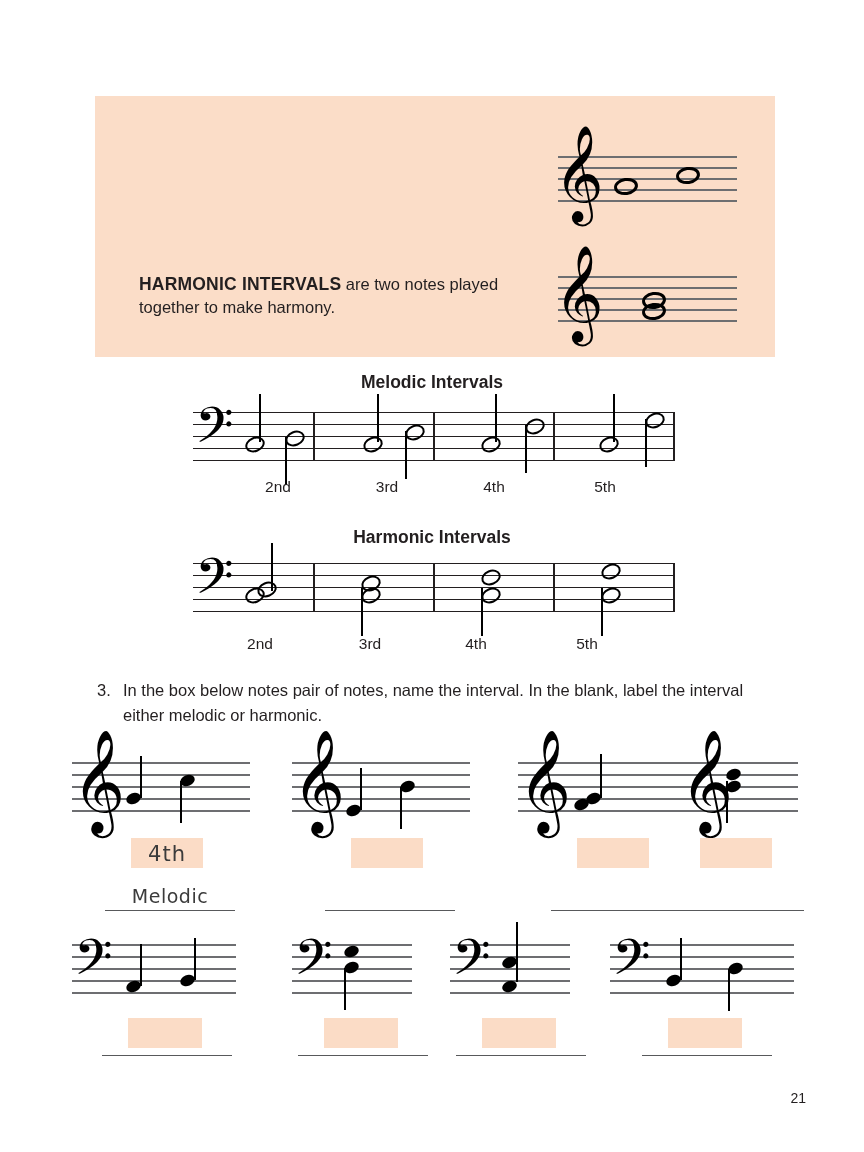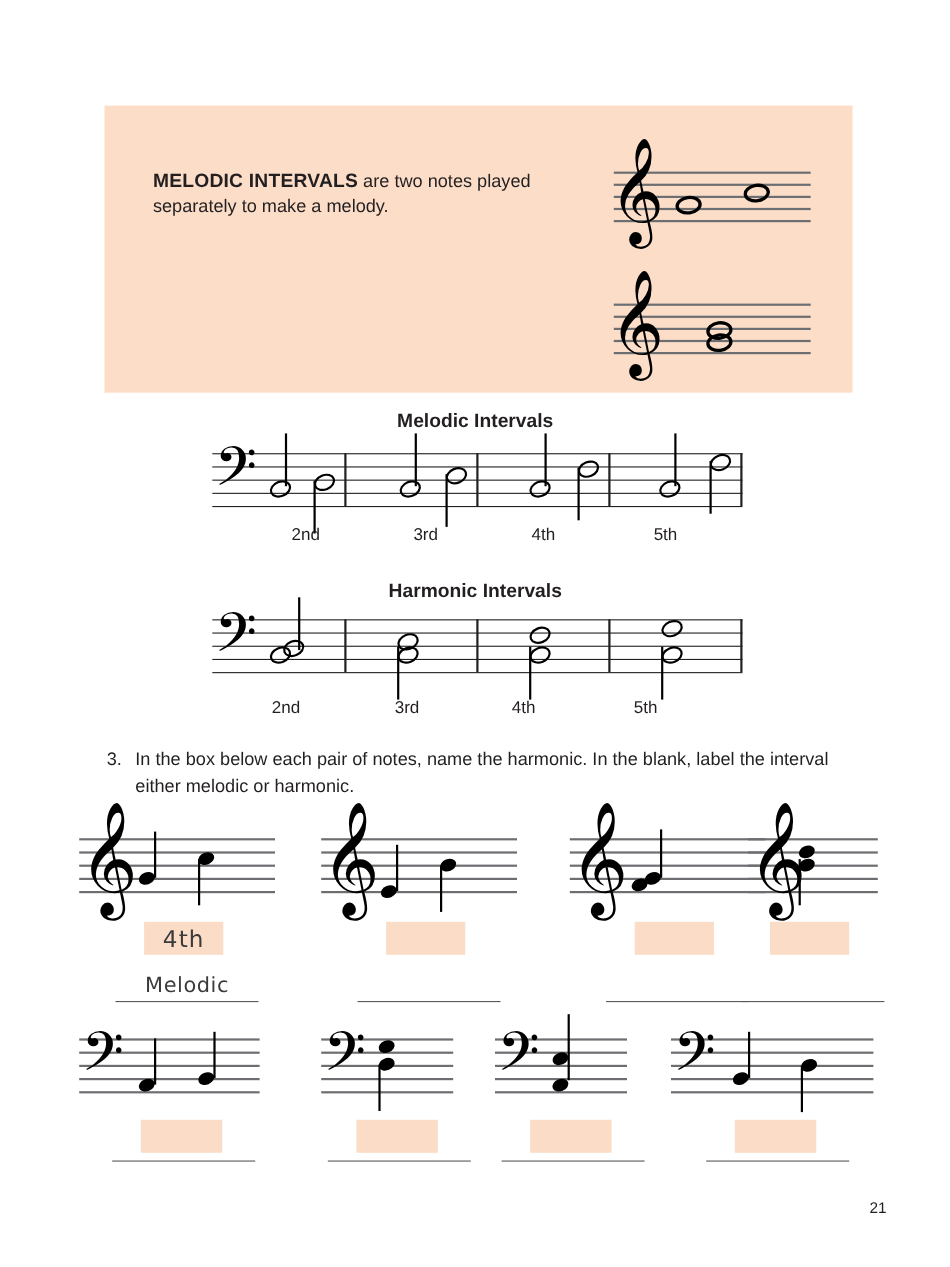--- a/index.html
+++ b/index.html
@@ -186,24 +186,24 @@
   }
 </style>
 </head>
 <body>
 
 <div class="callout">
   <div class="callout-accent"></div>
   <div class="callout-inner">
 
 
-    <div class="block block-melodic">
-      <span class="head">MELODIC INTERVALS</span><span> are two notes played separately to make a melody.</span>
+
+    <div class="block block-harmonic">
+      <span class="head">HARMONIC INTERVALS</span><span> are two notes played together to make harmony.</span>
     </div>
-
 
     <div class="staff" style="left:425px; top:60px; width:179px; height:45px;">
       <div class="line" style="top:0px;"></div>
       <div class="line" style="top:11px;"></div>
       <div class="line" style="top:22px;"></div>
       <div class="line" style="top:33px;"></div>
       <div class="line" style="top:44px;"></div>
       <div class="clef" style="left:-4px; top:-25px; font-size:84px;">𝄞</div>
       <div class="whole" style="left:56px; top:22px; width:18px; height:11px;"></div>
       <div class="whole" style="left:118px; top:11px; width:18px; height:11px;"></div>
@@ -298,21 +298,21 @@
   <div class="stem" style="left:408px; top:25px; height:48px;"></div>
 </div>
 
 <div class="interval-label" style="left:230px; top:635px;">2nd</div>
 <div class="interval-label" style="left:340px; top:635px;">3rd</div>
 <div class="interval-label" style="left:446px; top:635px;">4th</div>
 <div class="interval-label" style="left:557px; top:635px;">5th</div>
 
 <div class="question">
   <span class="qnum">3.</span>
-  <span class="qtext">In the box below each pair of notes, name the harmonic. In the blank, label the interval either melodic or harmonic.</span>
+  <span class="qtext">In the box below notes pair of notes, name the interval. In the blank, label the interval either melodic or harmonic.</span>
 </div>
 
 <div class="exercise" style="left:72px; top:762px;">
   <div class="staff" style="left:0; top:0; width:178px; height:48px;">
     <div class="line" style="top:0px;"></div>
     <div class="line" style="top:12px;"></div>
     <div class="line" style="top:24px;"></div>
     <div class="line" style="top:36px;"></div>
     <div class="line" style="top:48px;"></div>
     <div class="clef" style="left:0px; top:-26px; font-size:90px;">𝄞</div>

